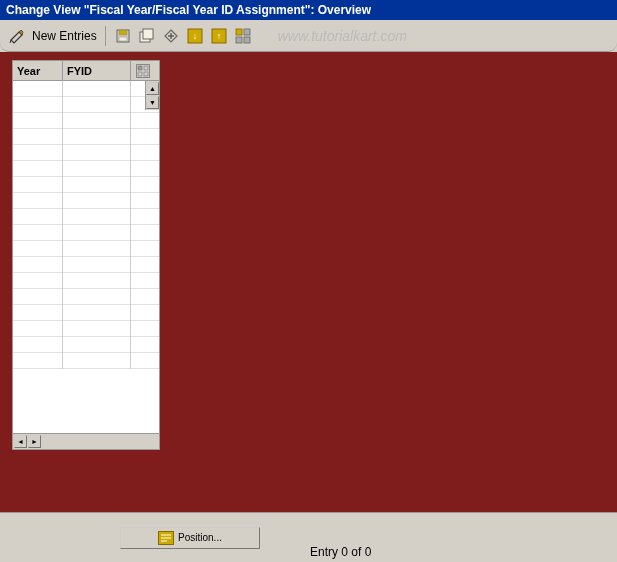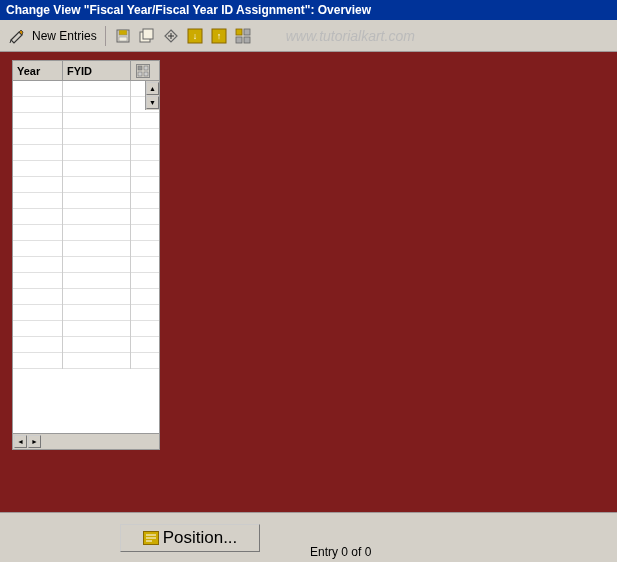--- a/index.html
+++ b/index.html
@@ -24,20 +24,21 @@
     }
 
     .toolbar {
       background: #d4d0c8;
       padding: 4px 8px;
       display: flex;
       align-items: center;
       gap: 6px;
       height: 32px;
       border-bottom: 1px solid #a09898;
+      border-radius: 9px;
     }
 
     .toolbar-icon {
       width: 18px;
       height: 18px;
       display: flex;
       align-items: center;
       justify-content: center;
       cursor: pointer;
       border: 1px solid transparent;
@@ -157,21 +158,21 @@
     }
 
     .position-btn {
       display: flex;
       align-items: center;
       gap: 4px;
       background: #d4d0c8;
       border: 1px outset #ccc;
       padding: 3px 20px;
       cursor: pointer;
-      font-size: 17px;
+      font-size: 10px;
       min-width: 140px;
       justify-content: center;
     }
 
     .position-icon {
       width: 16px;
       height: 14px;
       background: #c8a028;
       border: 1px solid #8a6a00;
       display: flex;
@@ -253,21 +254,21 @@
 
   <div class="toolbar-icon">
     <svg width="16" height="16" viewBox="0 0 16 16">
       <rect x="1" y="1" width="6" height="6" fill="#ccaa00" stroke="#886600" stroke-width="0.8"></rect>
       <rect x="9" y="1" width="6" height="6" fill="#aaa" stroke="#666" stroke-width="0.8"></rect>
       <rect x="1" y="9" width="6" height="6" fill="#aaa" stroke="#666" stroke-width="0.8"></rect>
       <rect x="9" y="9" width="6" height="6" fill="#aaa" stroke="#666" stroke-width="0.8"></rect>
     </svg>
   </div>
 
-  <span class="watermark" style="position:static; color:#bbb; font-size:14px; margin-left:28px; font-style:italic;">www.tutorialkart.com</span>
+  <span class="watermark" style="position:static; color:#bbb; font-size:14px; margin-left:20px; font-style:italic;">www.tutorialkart.com</span>
 </div>
 
 <div class="main-content">
 
   <div class="table-container" style="position:relative;">
 
     <div class="table-header">
       <div class="table-header-cell col-year">Year</div>
       <div class="table-header-cell col-fyid">FYID</div>
       <div class="table-header-cell col-icon">

